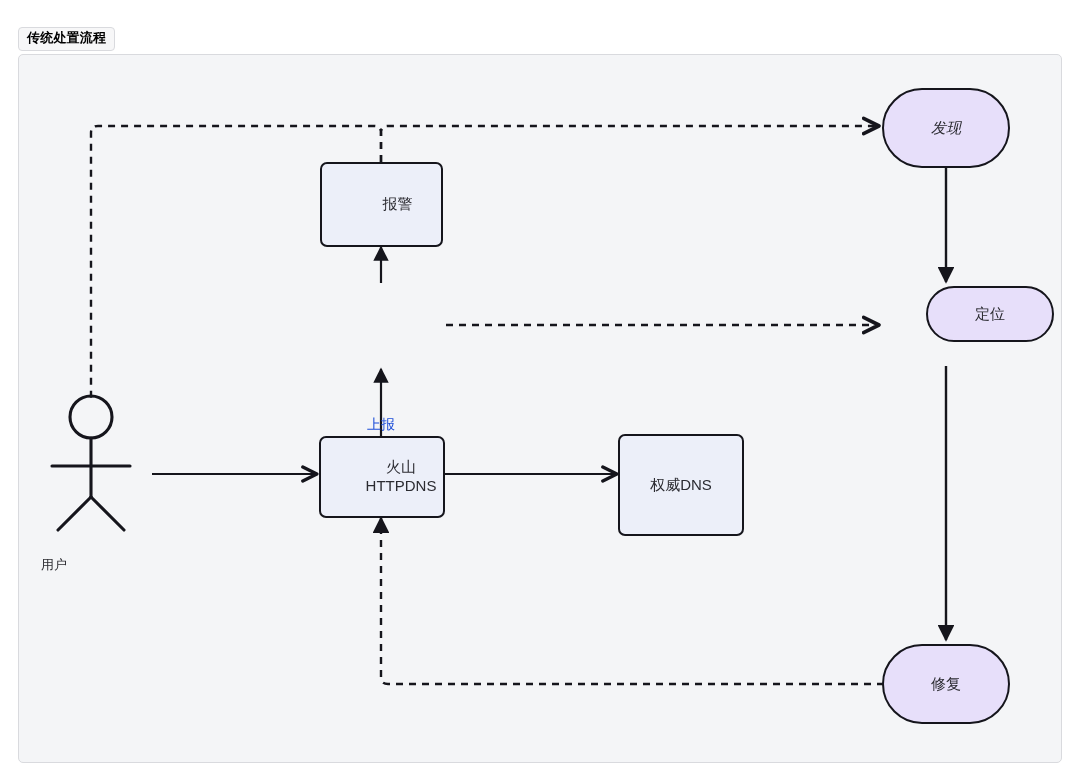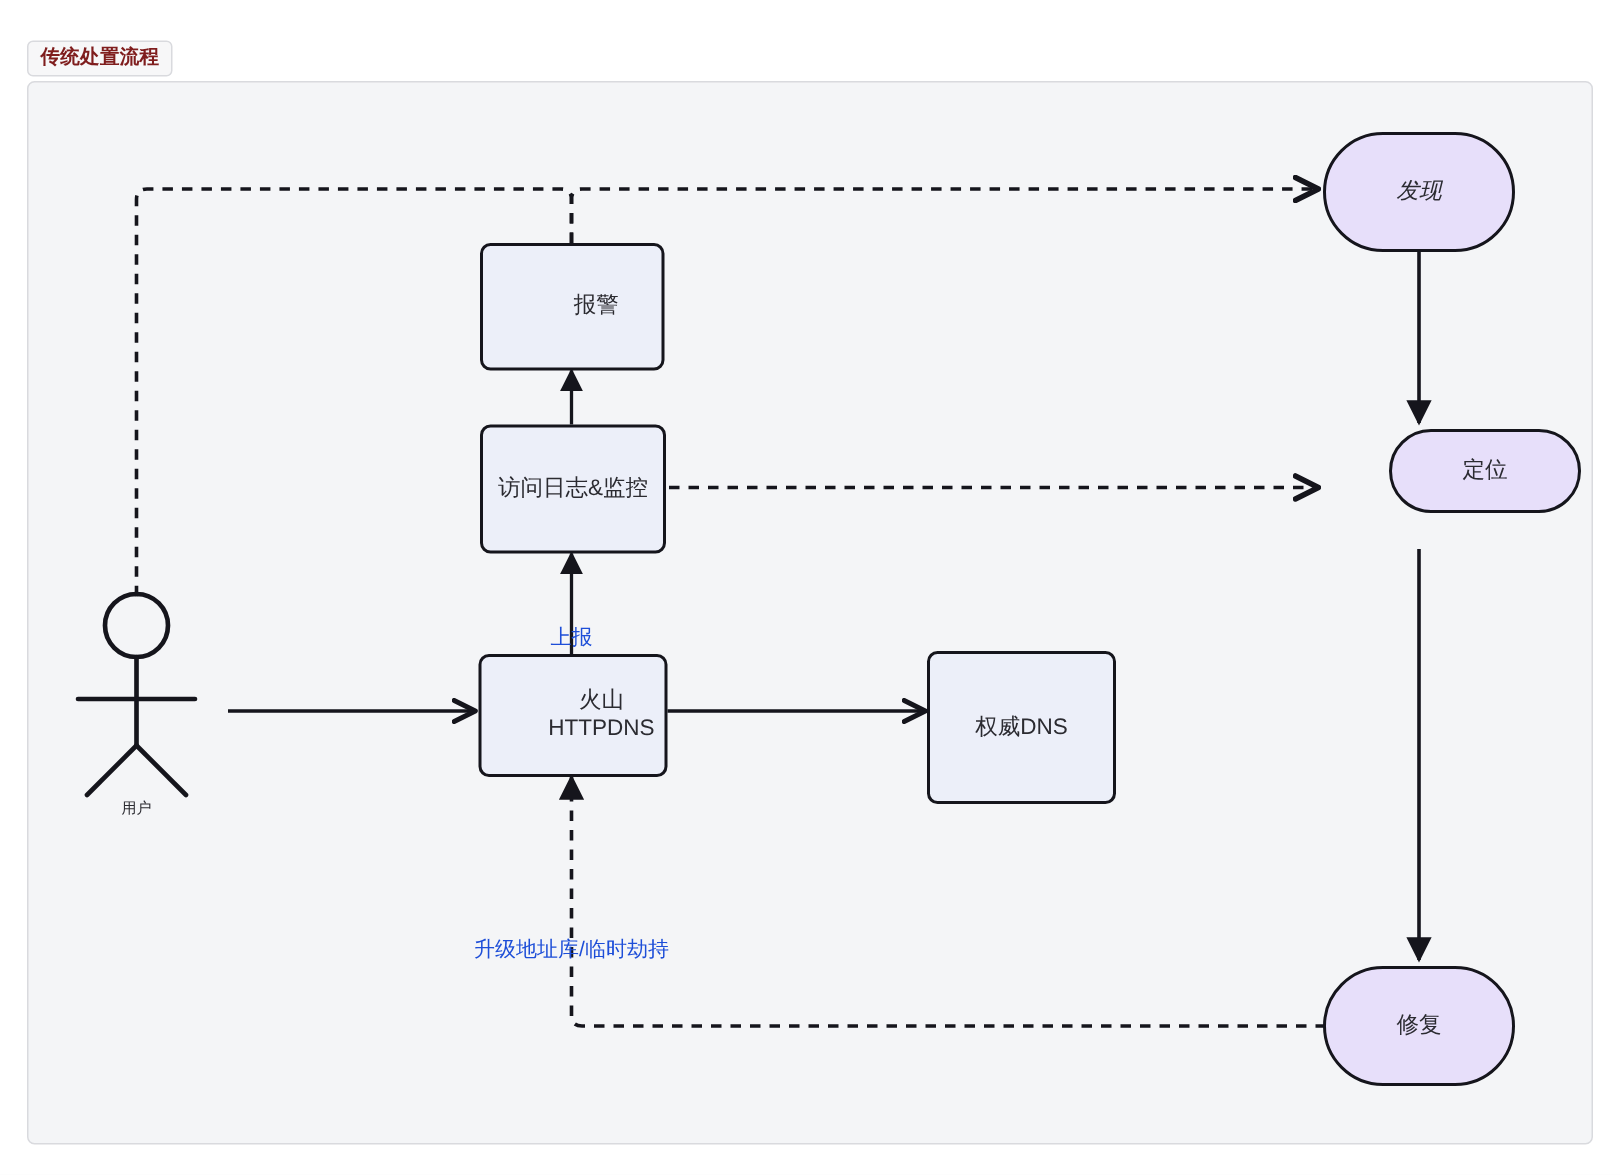--- a/index.html
+++ b/index.html
@@ -22,21 +22,21 @@
   .panel-title {
     position: absolute;
     left: 18px;
     top: 27px;
     padding: 3px 8px 4px 8px;
     background: #f7f7f8;
     border: 1px solid #d9dade;
     border-radius: 4px;
     font-size: 13px;
     font-weight: bold;
-    color: #7f1d1d;
+    color: #000000;
     line-height: 1.15;
     letter-spacing: 0.2px;
     white-space: nowrap;
     z-index: 5;
   }
   
   .panel {
     position: absolute;
     left: 18px;
     top: 54px;
@@ -85,25 +85,26 @@
     position: absolute;
     font-size: 14px;
     color: #1d4ed8;
     background: transparent;
     white-space: nowrap;
     text-align: center;
     z-index: 4;
   }
   .actor-label {
     position: absolute;
-    font-size: 10px;
+    font-size: 13px;
     color: #2b2b31;
     white-space: nowrap;
-    text-align: center;
+    text-align: left;
     z-index: 4;
+    margin-top: 24px;
   }
 </style>
 </head>
 <body>
 
 <div id="root">
 
   <div class="panel-title">传统处置流程</div>
 
   <div class="panel"></div>
@@ -146,29 +147,27 @@
       <line x1="52" y1="466" x2="130" y2="466"></line>
       <line x1="91" y1="497" x2="58" y2="530"></line>
       <line x1="91" y1="497" x2="124" y2="530"></line>
     </g>
   </svg>
 
   <div class="actor-label" style="left:41px; top:532px; width:100px;">用户</div>
 
   <div class="node rect" style="left:320px; top:162px; width:123px; height:85px;padding-left:32px;">报警</div>
 
-  <div class="node rect" style="left:320px; top:283px; width:124px; height:86px;">访问日志&amp;监控</div>
 
   <div class="node rect" style="left:319px; top:436px; width:126px; height:82px;padding-left:38px;">火山HTTPDNS</div>
 
   <div class="node rect" style="left:618px; top:434px; width:126px; height:102px;">权威DNS</div>
 
   <div class="node stadium" style="left:882px; top:88px; width:128px; height:80px;font-style:italic;">发现</div>
 
   <div class="node stadium" style="left:926px; top:286px; width:128px; height:56px;">定位</div>
 
   <div class="node stadium" style="left:882px; top:644px; width:128px; height:80px;">修复</div>
 
   <div class="edge-label" style="left:331px; top:416px; width:100px;">上报</div>
 
-  <div class="edge-label" style="left:276px; top:624px; width:210px;">升级地址库/临时劫持</div>
 
 </div>
 
 </body></html>

